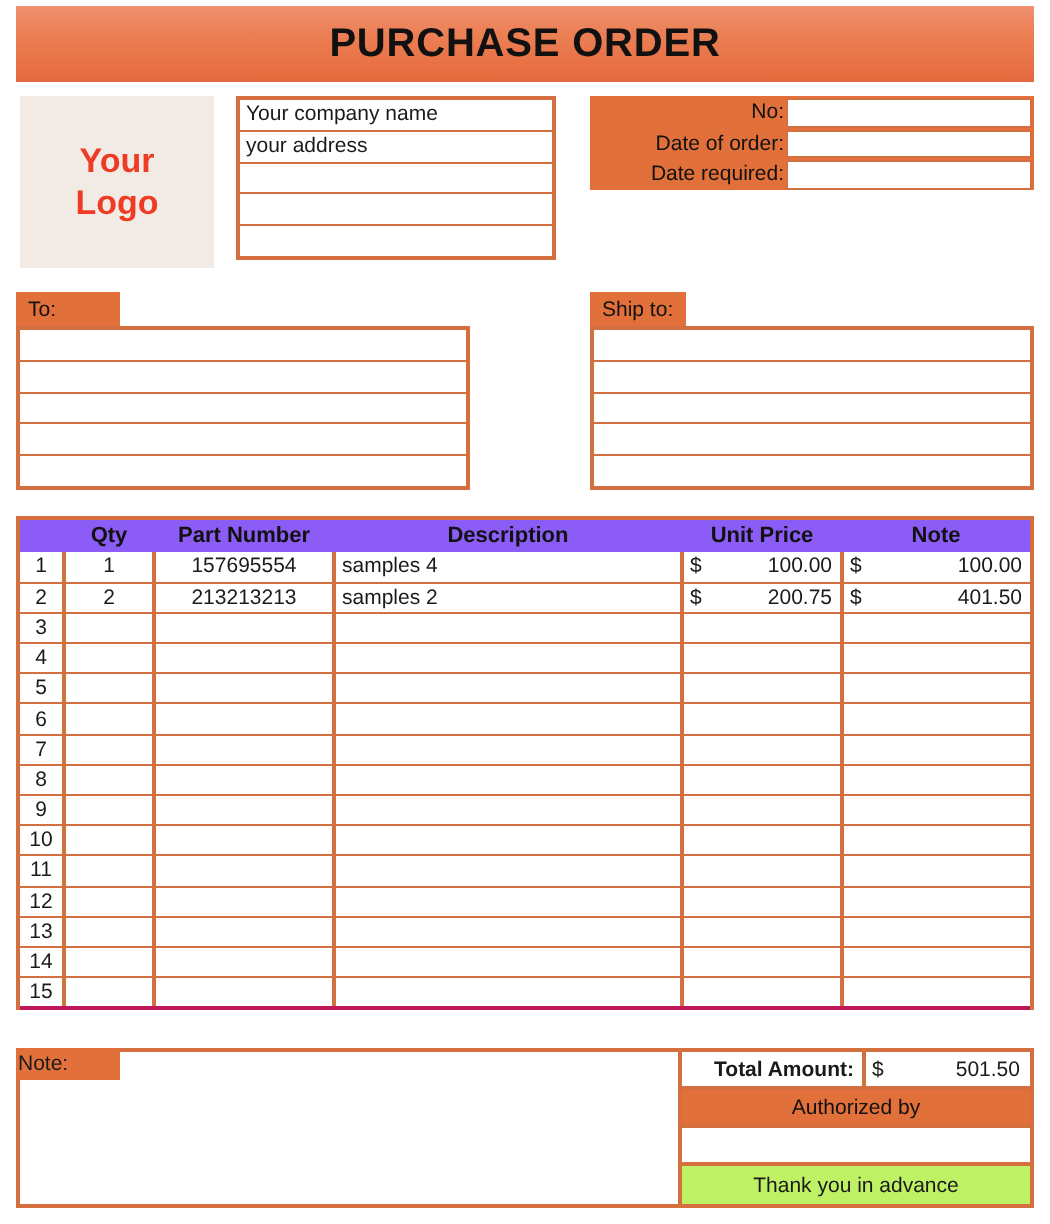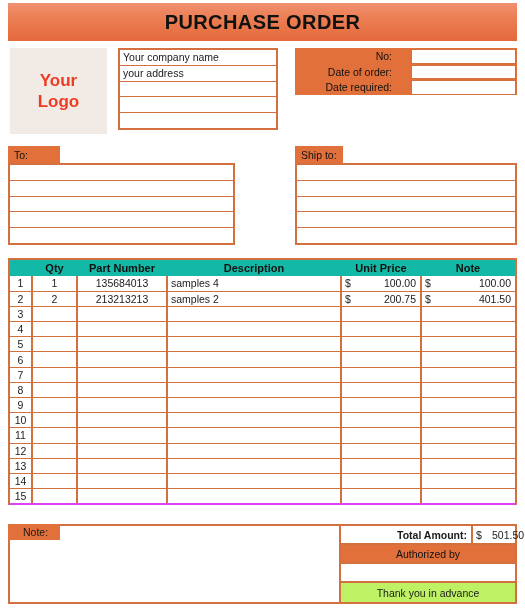--- a/index.html
+++ b/index.html
@@ -99,21 +99,21 @@
   .order-info .orow {
     flex: 1 1 0;
     display: flex;
     align-items: stretch;
   }
   .order-info .olabel {
     width: 97px;
     display: flex;
     align-items: center;
     justify-content: flex-end;
-    padding-right: 19px;
+    padding-right: 1px;
     font-size: 10.5px;
     color: #111111;
   }
   .order-info .ofield {
     flex: 1 1 auto;
     background: #ffffff;
     border: 1px solid #d4703f;
     box-sizing: border-box;
     margin: 1px 1px 0 0;
   }
@@ -169,60 +169,60 @@
   .items col.c-num   { width: 22px; }
   .items col.c-qty   { width: 45px; }
   .items col.c-part  { width: 90px; }
   .items col.c-desc  { width: 174px; }
   .items col.c-cur1  { width: 16px; }
   .items col.c-unit  { width: 64px; }
   .items col.c-cur2  { width: 16px; }
   .items col.c-total { width: 78px; }
 
   .items thead th {
-    background: #14b8a6;
+    background: #8b5cf6;
     color: #111111;
     font-size: 11px;
     font-weight: bold;
     height: 16px;
     padding: 0;
     text-align: center;
     border: none;
   }
   .items tbody td {
     height: 15.2px;
     padding: 0 3px;
     font-size: 10.5px;
     background: #ffffff;
     border-bottom: 1px solid #d4703f;
     border-right: 1px solid #d4703f;
     box-sizing: border-box;
     overflow: hidden;
     white-space: nowrap;
   }
-  .items tbody tr:last-child td { border-bottom: 2px solid #d946ef; }
+  .items tbody tr:last-child td { border-bottom: 2px solid #be185d; }
   .items td.num   { text-align: center; border-right: 2px solid #d4703f; }
   .items td.qty   { text-align: center; border-right: 2px solid #d4703f; }
   .items td.part  { text-align: center; border-right: 2px solid #d4703f; }
   .items td.desc  { text-align: left; border-right: 2px solid #d4703f; }
   .items td.cur   { text-align: left; padding-left: 3px; border-right: none; }
   .items td.money { text-align: right; padding-right: 4px; border-right: 2px solid #d4703f; }
   .items td.last  { border-right: none; }
 
   
   .note-tab {
     position: absolute;
     left: 8px;
     top: 524px;
     width: 52px;
     height: 16px;
     background: #e2703a;
     display: flex;
     align-items: center;
-    padding-left: 15px;
+    padding-left: 1px;
     font-size: 10.5px;
     box-sizing: border-box;
     z-index: 2;
   }
   .note-box {
     position: absolute;
     left: 8px;
     top: 524px;
     width: 333px;
     height: 80px;
@@ -241,21 +241,20 @@
     box-sizing: border-box;
     display: flex;
     flex-direction: column;
   }
   .foot-right .f-total {
     height: 17px;
     display: flex;
     align-items: stretch;
     border-bottom: 2px solid #d4703f;
     background: #ffffff;
-    padding-left: 40px;
   }
   .f-total .tl {
     flex: 0 0 92px;
     display: flex;
     align-items: center;
     justify-content: flex-end;
     padding-right: 4px;
     font-size: 10.5px;
     font-weight: bold;
     border-right: 2px solid #d4703f;
@@ -374,21 +373,21 @@
           <th>Part Number</th>
           <th>Description</th>
           <th colspan="2">Unit Price</th>
           <th colspan="2">Note</th>
         </tr>
       </thead>
       <tbody id="items-body">
           <tr>
             <td class="num">1</td>
             <td class="qty">1</td>
-            <td class="part">135684013</td>
+            <td class="part">157695554</td>
             <td class="desc">samples 4</td>
             <td class="cur">$</td>
             <td class="money">100.00</td>
             <td class="cur">$</td>
             <td class="money last">100.00</td>
           </tr>
           <tr>
             <td class="num">2</td>
             <td class="qty">2</td>
             <td class="part">213213213</td>

